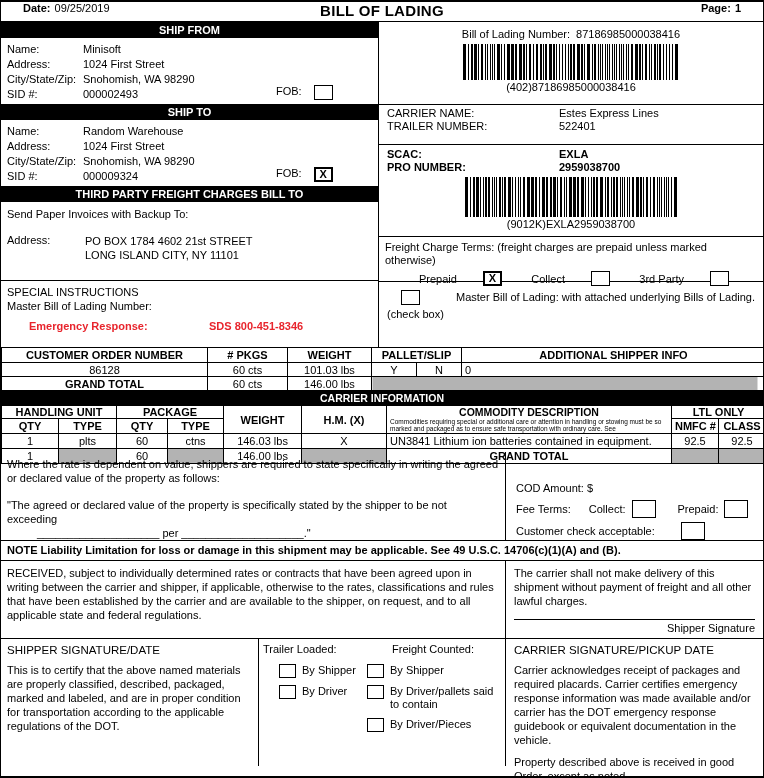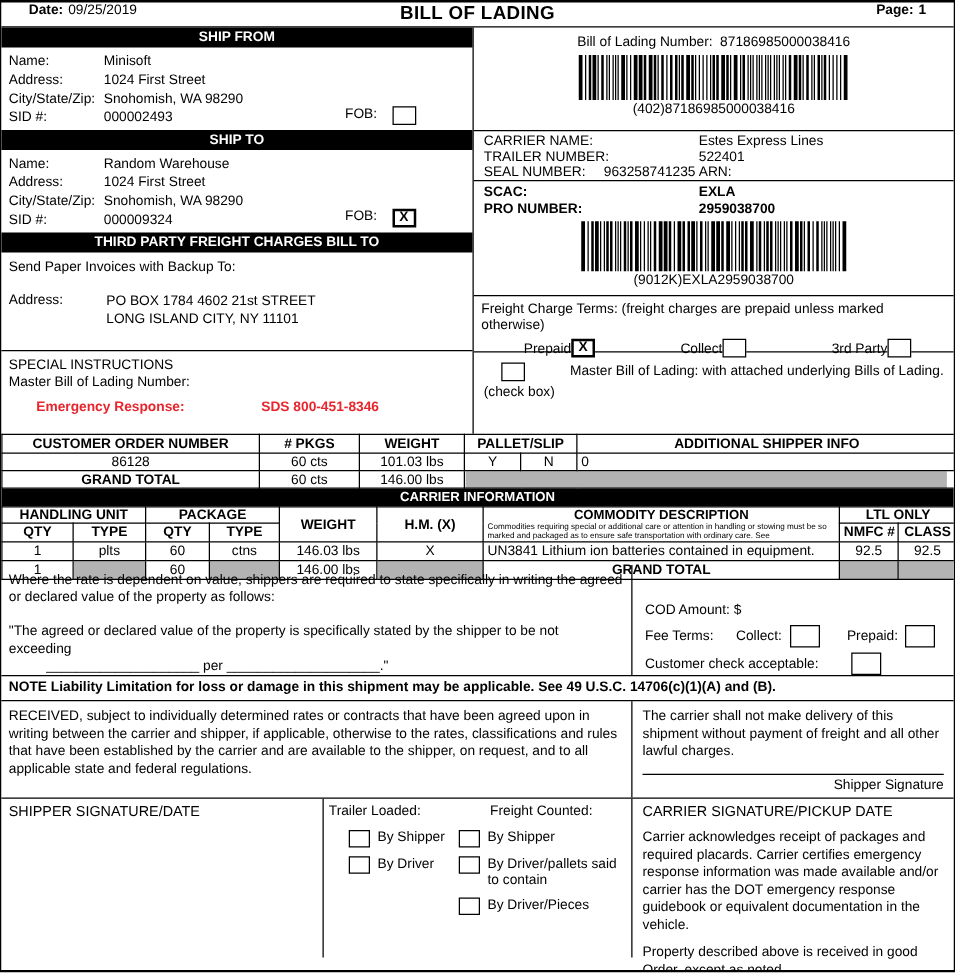--- a/index.html
+++ b/index.html
@@ -61,21 +61,21 @@
   .cl { width: 172px; flex: none; }
   .cl2 { width: 96px; flex: none; }
   .sealv { width: 76px; flex: none; }
 
   .pro-box { height: 92px; border-bottom: 1px solid #000; padding: 3px 8px 0; }
   .pro-box .crow { display: flex; line-height: 13px; font-weight: bold; }
 
   .terms-box { height: 45px; border-bottom: 1px solid #000; padding: 4px 6px 0; }
   .terms-head { line-height: 13px; }
   .terms-row { display: flex; align-items: center; justify-content: space-between; margin-top: 4px; padding: 0 28px 0 34px; }
-  .terms-row .opt { display: flex; align-items: center; }
+  .terms-row .opt { display: flex; align-items: center; gap: 26px; }
 
   .master-box { padding: 8px 8px 0; }
   .master-line { display: flex; align-items: flex-start; }
   .master-line .cb { margin-left: 14px; }
   .master-line .mtext { margin-left: 36px; white-space: nowrap; line-height: 15px; }
   .master-note { line-height: 15px; margin-top: 2px; }
 
   
   table { border-collapse: collapse; table-layout: fixed; width: 764px; }
   th, td { border: 1px solid #000; font-size: 11px; padding: 0 3px; text-align: center; overflow: hidden; white-space: nowrap; }
@@ -367,26 +367,20 @@
 
       <div class="carrier-box">
         <div class="crow">
             <span class="cl">CARRIER NAME:</span>
             <span>Estes Express Lines</span>
           </div>
         <div class="crow">
             <span class="cl">TRAILER NUMBER:</span>
             <span>522401</span>
           </div>
-        <div class="crow">
-          <span class="cl2">SEAL NUMBER:</span>
-          <span class="sealv">963258741235</span>
-          <span>ARN:</span>
-          <span></span>
-        </div>
       </div>
 
       <div class="pro-box">
         <div class="crow">
             <span class="cl">SCAC:</span>
             <span>EXLA</span>
           </div>
         <div class="crow">
             <span class="cl">PRO NUMBER:</span>
             <span>2959038700</span>
@@ -678,20 +672,21 @@
     <div class="rec-right">
       <div>The carrier shall not make delivery of this shipment without payment of freight and all other lawful charges.</div>
       <div class="sig-line"></div>
       <div class="sig-label">Shipper Signature</div>
     </div>
   </div>
 
   <div class="bottom">
     <div class="b-left">
       <div class="b-title">SHIPPER SIGNATURE/DATE</div>
+      <div class="b-para">This is to certify that the above named materials are properly classified, described, packaged, marked and labeled, and are in proper condition for transportation according to the applicable regulations of the DOT.</div>
     </div>
     <div class="b-mid">
       <div class="tl-col">
         <div class="b-h">Trailer Loaded:</div>
         <div class="opt-line">
           <span class="cb sm"></span>
           <span>By Shipper</span>
         </div>
         <div class="opt-line">
           <span class="cb sm"></span>

